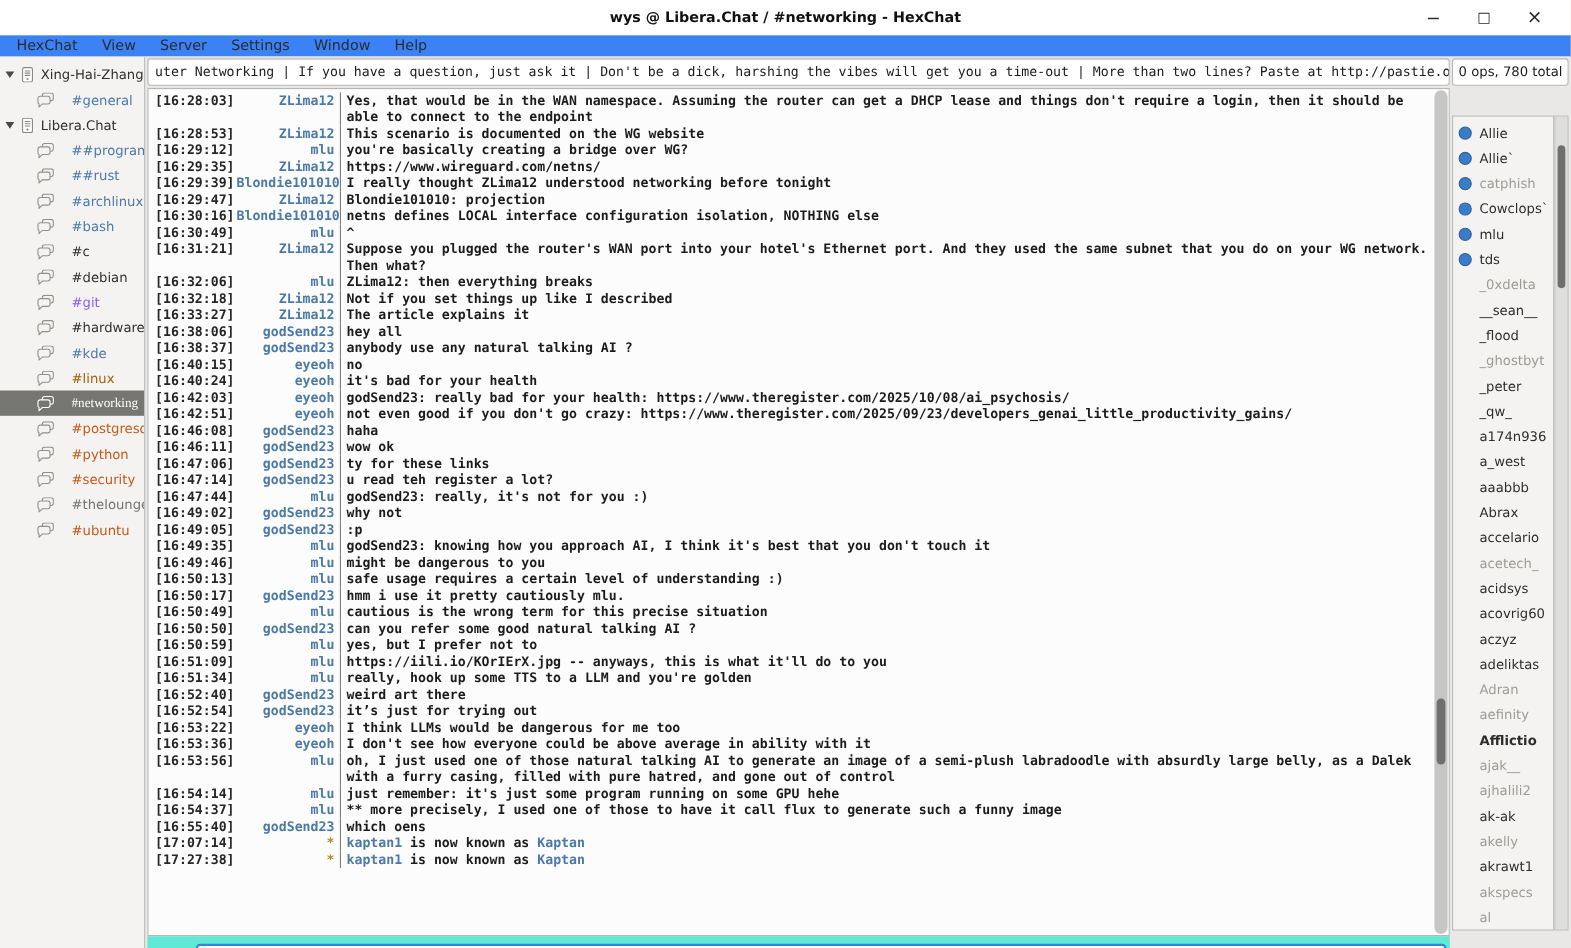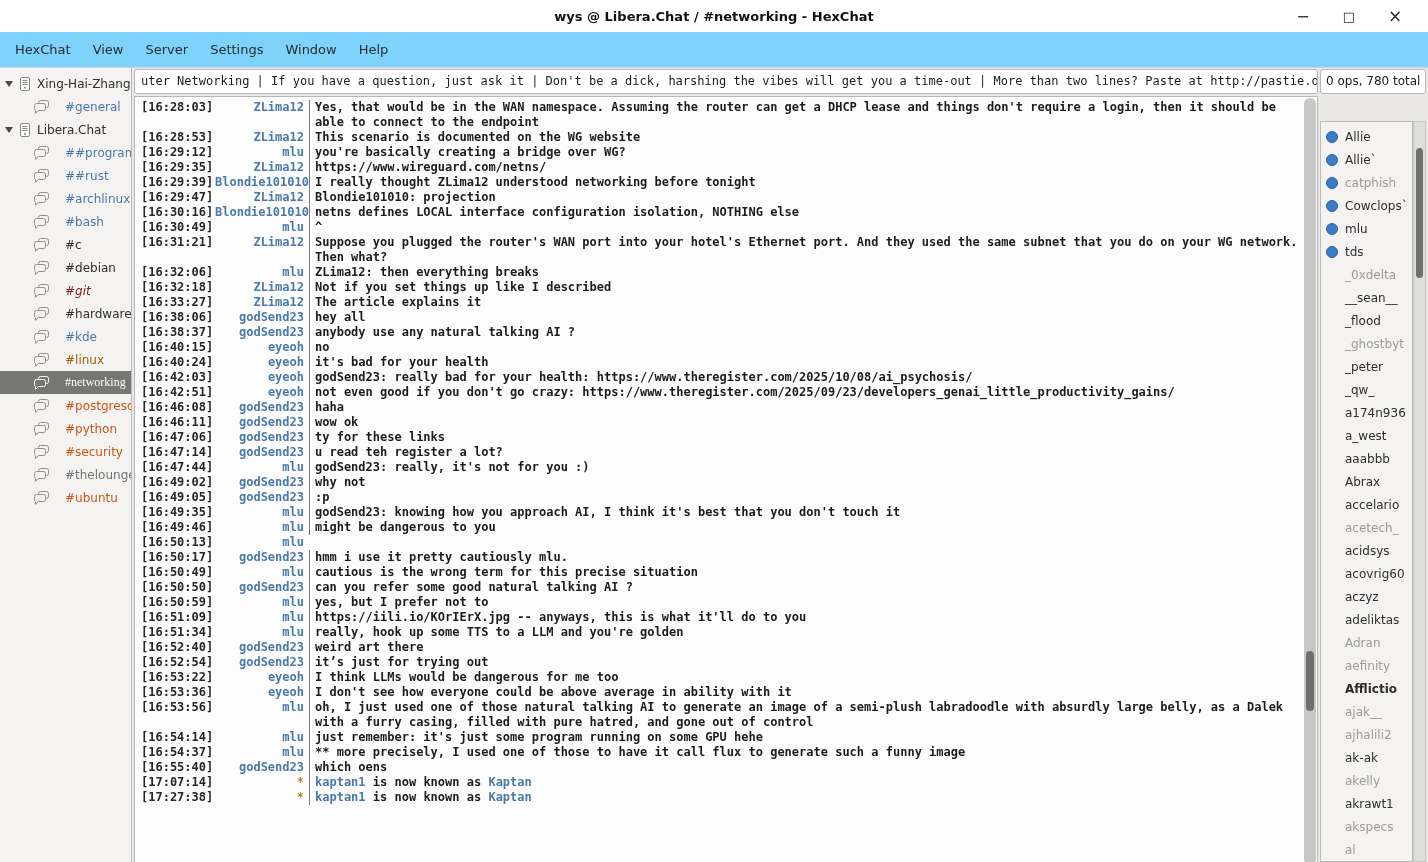--- a/index.html
+++ b/index.html
@@ -12,21 +12,21 @@
               display:flex; align-items:center; justify-content:center; }
   .title { font-size:13px; font-weight:bold; color:#111; }
   .winctrls { position:absolute; right:10px; top:0; height:100%;
               display:flex; align-items:center; gap:0; }
   .wbtn { width:46px; text-align:center; color:#2a2a2a; cursor:default; }
   .wbtn.min { font-size:16px; }
   .wbtn.max { font-size:13px; }
   .wbtn.cls { font-size:17px; }
 
   
-  .menubar { height:36px; background:#7dd3fc; border-bottom:1px solid #d6d5d3;
+  .menubar { height:20px; background:#3b82f6; border-bottom:1px solid #d6d5d3;
              display:flex; align-items:center; padding-left:4px; flex:none; }
   .mitem { font-size:13px; color:#2b2b2b; padding:5px 11px; }
 
   
   .content { flex:1; display:grid; grid-template-columns:132px 1fr 108px;
              column-gap:2px; background:#e9e8e7; min-height:0; }
 
   
   .tree { background:#f4f3f2; border-right:1px solid #bcbbb9; overflow:hidden;
           padding-top:4px; }
@@ -218,21 +218,21 @@
           </span>
           <span class="tlabel" style="color: rgb(47, 47, 45);">#debian</span>
         </div>
         <div class="trow channel">
           <span class="ticon">
             <svg width="16" height="14" viewBox="0 0 16 14">
               <rect x="5.5" y="0.5" width="10" height="7" rx="2" fill="none" stroke="#90908a"></rect>
               <path d="M3.5 3.5 h7 a2 2 0 0 1 2 2 v3 a2 2 0 0 1 -2 2 h-5 l-3 2.8 v-2.8 a2 2 0 0 1 -1 -2 v-3 a2 2 0 0 1 2 -2 z" fill="#f4f3f2" stroke="#90908a"></path>
             </svg>
           </span>
-          <span class="tlabel" style="color: #7f1d1d; font-style: italic;">#git</span>
+          <span class="tlabel" style="color: #8b5cf6;">#git</span>
         </div>
         <div class="trow channel">
           <span class="ticon">
             <svg width="16" height="14" viewBox="0 0 16 14">
               <rect x="5.5" y="0.5" width="10" height="7" rx="2" fill="none" stroke="#90908a"></rect>
               <path d="M3.5 3.5 h7 a2 2 0 0 1 2 2 v3 a2 2 0 0 1 -2 2 h-5 l-3 2.8 v-2.8 a2 2 0 0 1 -1 -2 v-3 a2 2 0 0 1 2 -2 z" fill="#f4f3f2" stroke="#90908a"></path>
             </svg>
           </span>
           <span class="tlabel" style="color: rgb(47, 47, 45);">#hardware</span>
         </div>
@@ -447,20 +447,21 @@
               <div class="cmsg">godSend23: knowing how you approach AI, I think it's best that you don't touch it</div>
             </div>
             <div class="crow">
               <span class="ctime">[16:49:46]</span>
               <span class="cnick">mlu</span>
               <div class="cmsg">might be dangerous to you</div>
             </div>
             <div class="crow">
               <span class="ctime">[16:50:13]</span>
               <span class="cnick">mlu</span>
+              <div class="cmsg">safe usage requires a certain level of understanding :)</div>
             </div>
             <div class="crow">
               <span class="ctime">[16:50:17]</span>
               <span class="cnick">godSend23</span>
               <div class="cmsg">hmm i use it pretty cautiously mlu.</div>
             </div>
             <div class="crow">
               <span class="ctime">[16:50:49]</span>
               <span class="cnick">mlu</span>
               <div class="cmsg">cautious is the wrong term for this precise situation</div>

